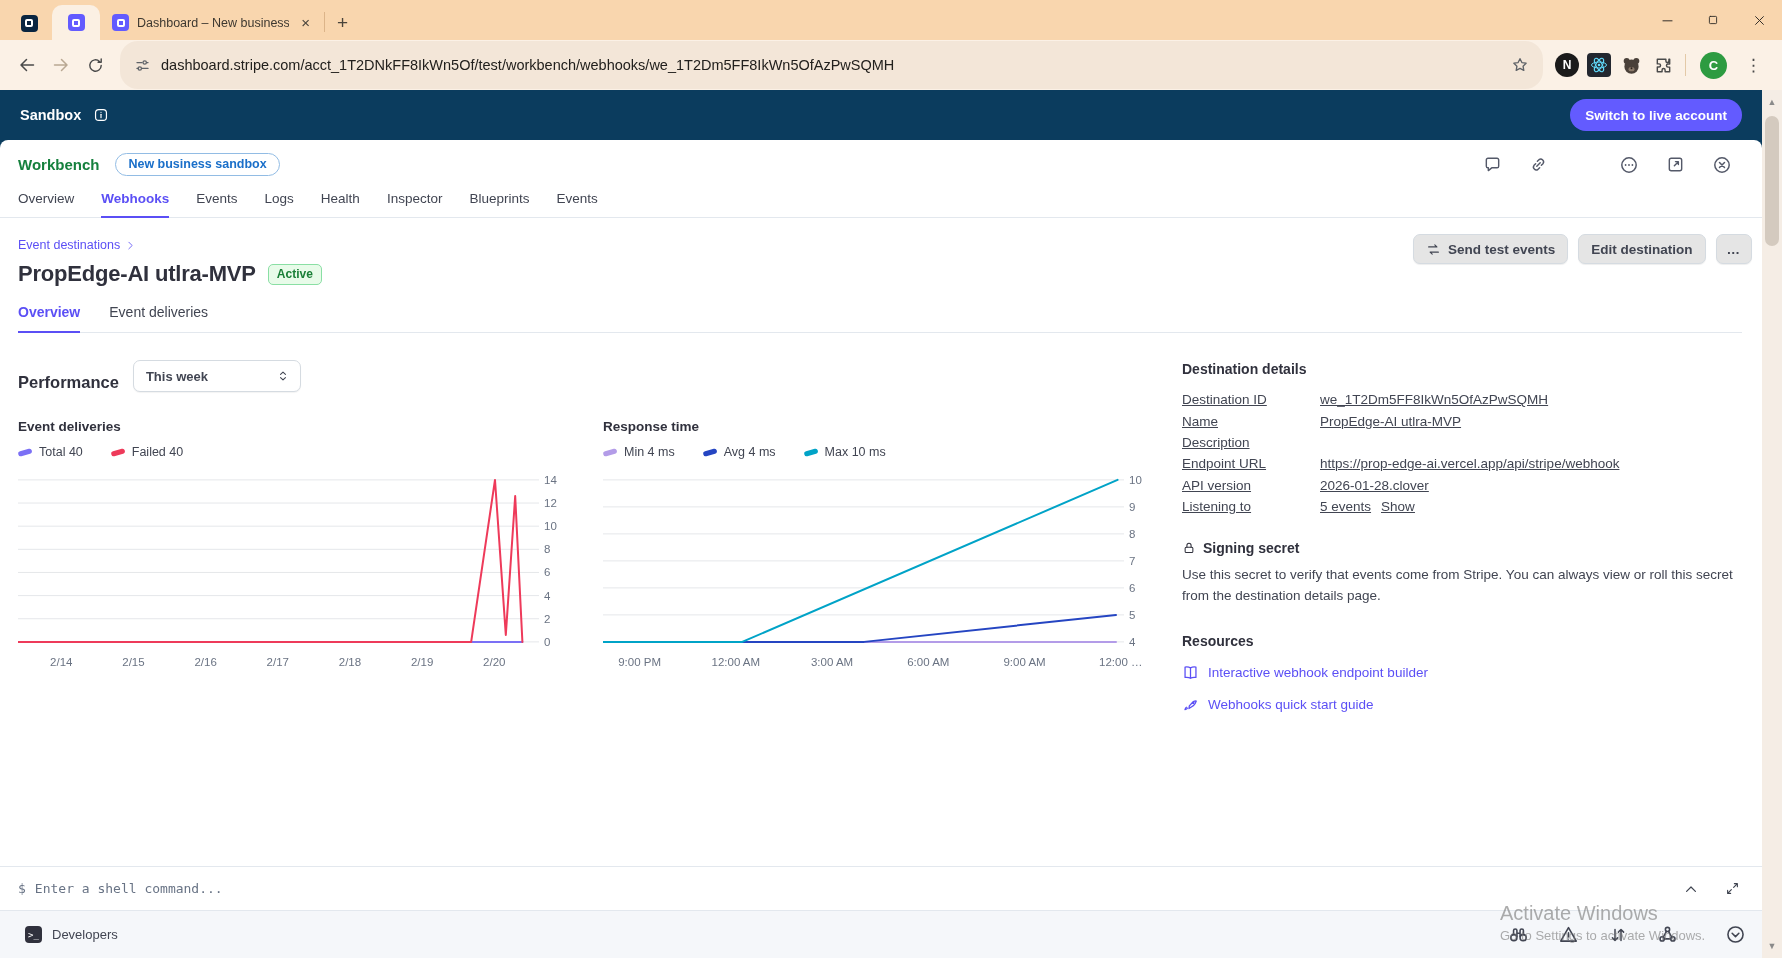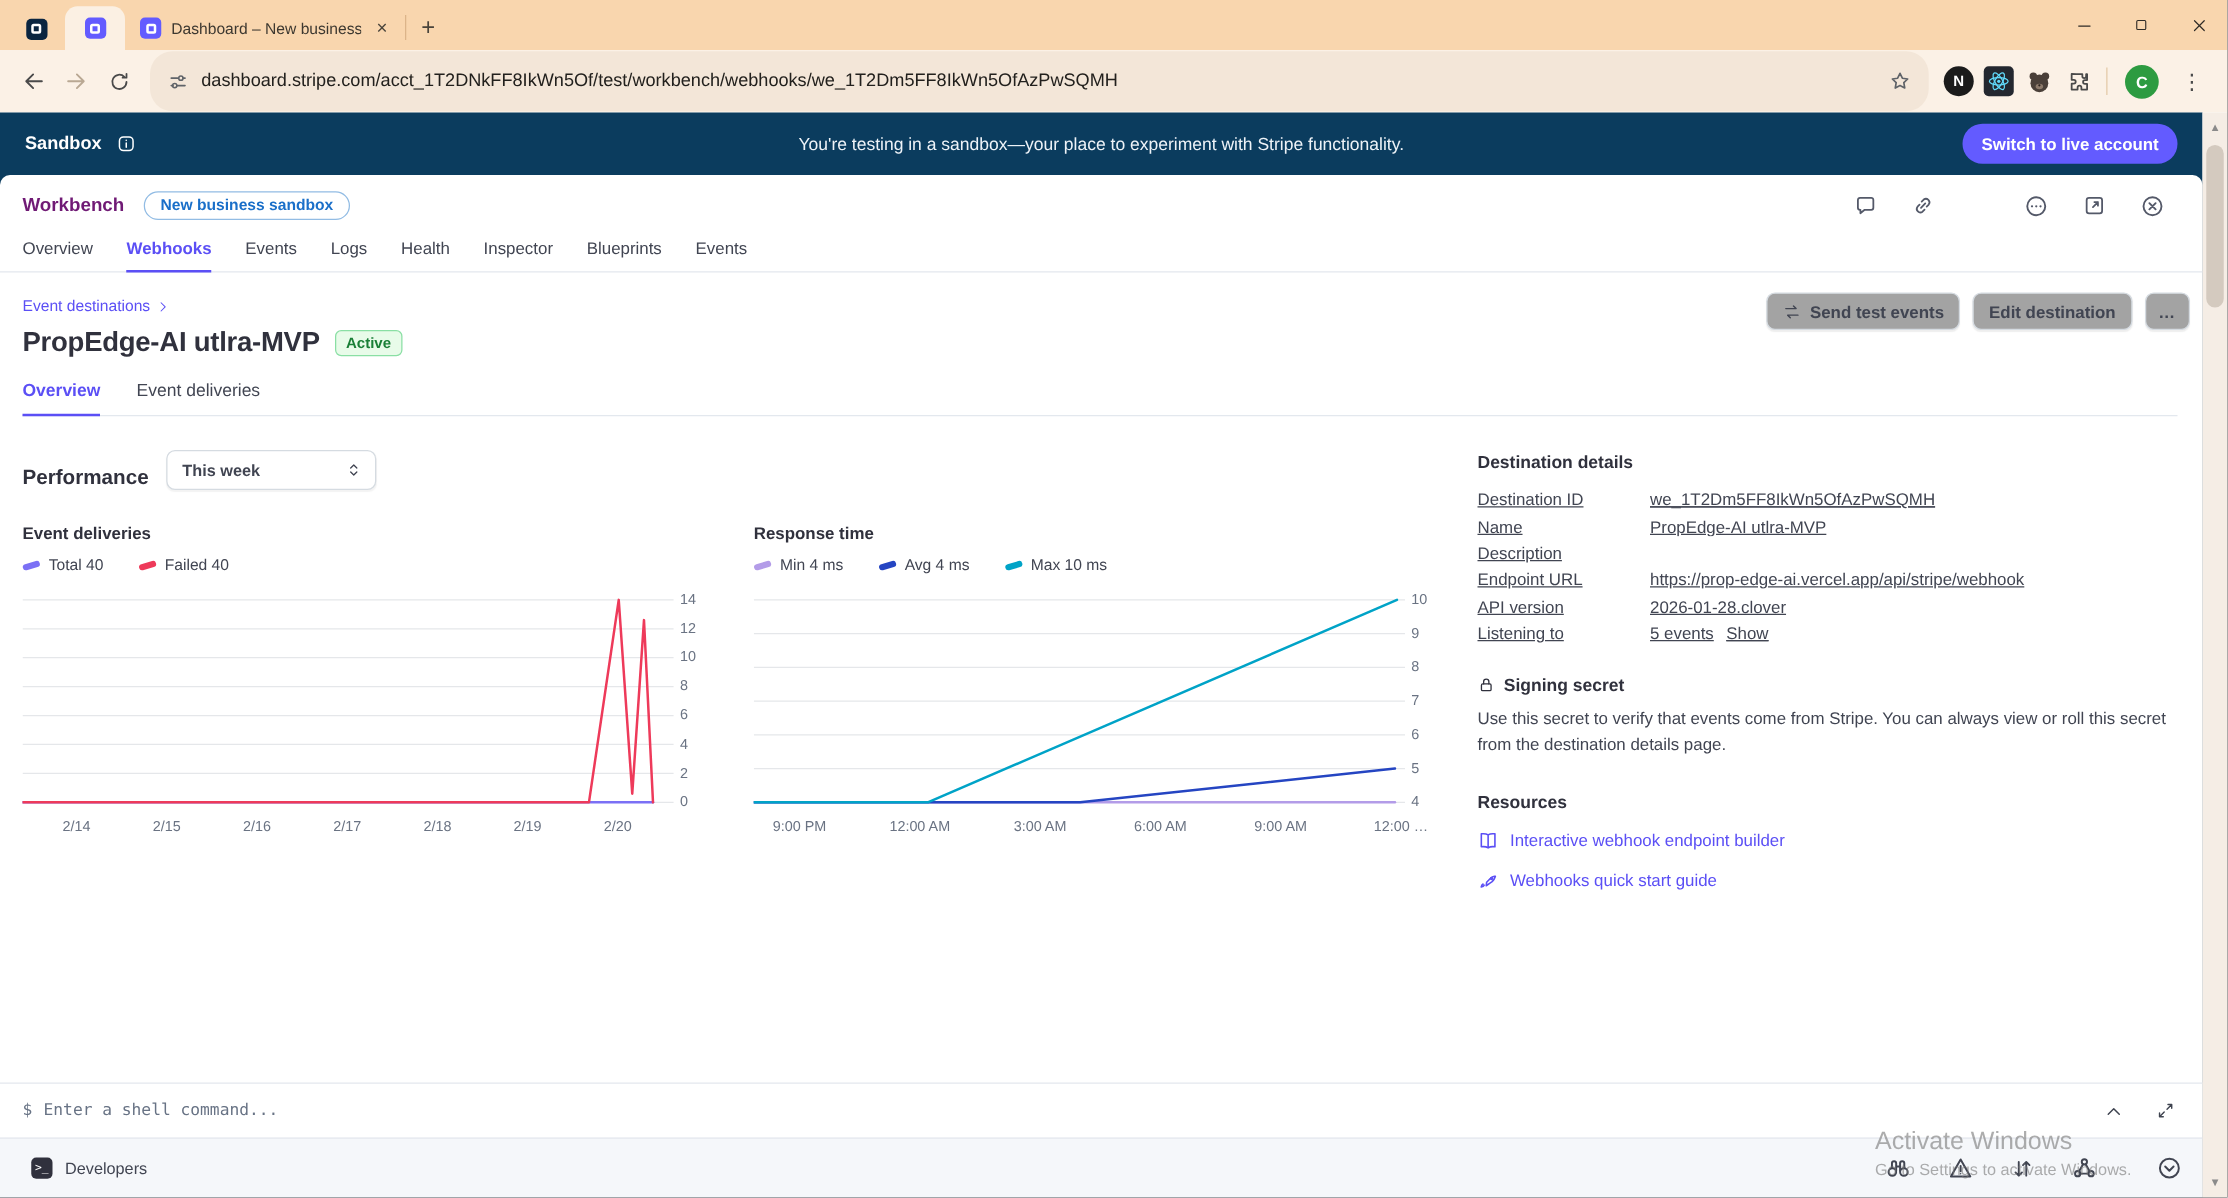--- a/index.html
+++ b/index.html
@@ -37,34 +37,34 @@
   .pagecol { position:absolute; left:0; top:0; bottom:0; right:20px; background:#0b3c5e; display:flex; flex-direction:column; }
 
   .banner { height:50px; display:flex; align-items:center; color:#fff; padding:0 20px; position:relative; flex:none; }
   .banner-label { font-size:14.5px; font-weight:bold; }
   .banner-info { margin-left:12px; color:#fff; display:flex; }
   .banner-msg { position:absolute; left:50%; transform:translateX(-50%); font-size:14px; color:#eef3f8; white-space:nowrap; }
   .banner-cta { margin-left:auto; background:#635bff; color:#fff; border:none; border-radius:16px; height:32px; padding:0 15px; font-size:13.5px; font-weight:bold; font-family:inherit; }
 
   .sheet { flex:1; background:#fff; border-radius:8px 8px 0 0; display:flex; flex-direction:column; overflow:hidden; }
   .wb-header { padding:13px 18px 0; display:flex; align-items:center; }
-  .wb-title { font-size:15px; font-weight:bold; color:#701a75; }
+  .wb-title { font-size:15px; font-weight:bold; color:#15803d; }
   .wb-badge { margin-left:16px; border:1px solid #92bce4; border-radius:999px; padding:3px 12px 4px; font-size:12.5px; font-weight:600; color:#1a6fc9; background:#fff; }
   .wb-icons { margin-left:auto; display:flex; gap:27px; color:#545969; align-items:center; padding-right:12px; }
   .wb-tabs { display:flex; gap:27px; padding:15px 18px 0; border-bottom:1px solid #e3e8ee; }
   .wb-tab { font-size:13.5px; color:#414552; font-weight:500; padding-bottom:10px; border-bottom:2.5px solid transparent; margin-bottom:-1px; white-space:nowrap; }
   .wb-tab.active { color:#5b4ff5; font-weight:bold; border-bottom-color:#5b4ff5; }
 
   .main { flex:1; padding:20px 20px 0 18px; position:relative; overflow:hidden; }
   .breadcrumb { font-size:12.5px; color:#5b4ff5; font-weight:500; display:flex; align-items:center; gap:5px; }
   .title-row { display:flex; align-items:center; margin-top:9px; }
   .page-title { font-size:22px; font-weight:bold; color:#30313d; letter-spacing:-.2px; }
   .status-badge { margin-left:12px; font-size:12px; font-weight:600; color:#1a7f37; background:#e8fbe9; border:1px solid #8adfa4; border-radius:5px; padding:2px 8px 3px; }
   .actions { position:absolute; top:16px; right:10px; display:flex; gap:10px; }
-  .btn { display:flex; align-items:center; gap:7px; background:#a3a3a3; border:1px solid #d5dbe1; box-shadow:0 1px 1px rgba(0,0,0,.07); border-radius:7px; height:30px; padding:0 12px; font-size:13.5px; font-weight:600; color:#414552; font-family:inherit; }
+  .btn { display:flex; align-items:center; gap:7px; background:#e5e5e5; border:1px solid #d5dbe1; box-shadow:0 1px 1px rgba(0,0,0,.07); border-radius:7px; height:30px; padding:0 12px; font-size:13.5px; font-weight:600; color:#414552; font-family:inherit; }
   .page-tabs { display:flex; gap:29px; margin-top:17px; border-bottom:1px solid #e3e8ee; }
   .page-tab { font-size:14px; color:#414552; font-weight:500; padding-bottom:11px; border-bottom:2.5px solid transparent; margin-bottom:-1px; }
   .page-tab.active { color:#5b4ff5; font-weight:bold; border-bottom-color:#5b4ff5; }
 
   .content-cols { display:flex; margin-top:27px; gap:32px; }
   .left-col { width:1132px; flex:none; }
   .perf-row { display:flex; align-items:flex-end; gap:14px; }
   .perf-title { font-size:16.5px; font-weight:bold; color:#30313d; }
   .range-select { display:flex; align-items:center; justify-content:space-between; width:168px; height:32px; border:1px solid #d5dbe1; border-radius:7px; padding:0 10px 0 12px; font-size:13px; font-weight:600; color:#414552; background:#fff; box-shadow:0 1px 1px rgba(0,0,0,.05); }
   .charts-row { display:flex; gap:38px; margin-top:27px; }
@@ -224,21 +224,20 @@
 
       <div class="banner">
         <span class="banner-label">Sandbox</span>
         <span class="banner-info">
           <svg class="ic" width="16" height="16" viewBox="0 0 20 20">
               <rect x="3.2" y="3.2" width="13.6" height="13.6" rx="4"></rect>
               <path d="M10 9.2v4.2"></path>
               <circle cx="10" cy="6.6" r=".8" fill="currentColor" stroke="none"></circle>
             </svg>
         </span>
-        <span class="banner-msg">You're testing in a sandbox—your place to experiment with Stripe functionality.</span>
         <button class="banner-cta">Switch to live account</button>
       </div>
 
       <div class="sheet">
         <div class="wb-header">
           <span class="wb-title">Workbench</span>
           <span class="wb-badge">New business sandbox</span>
           <div class="wb-icons">
             <span>
                 <svg class="ic" width="19" height="19" viewBox="0 0 20 20">

